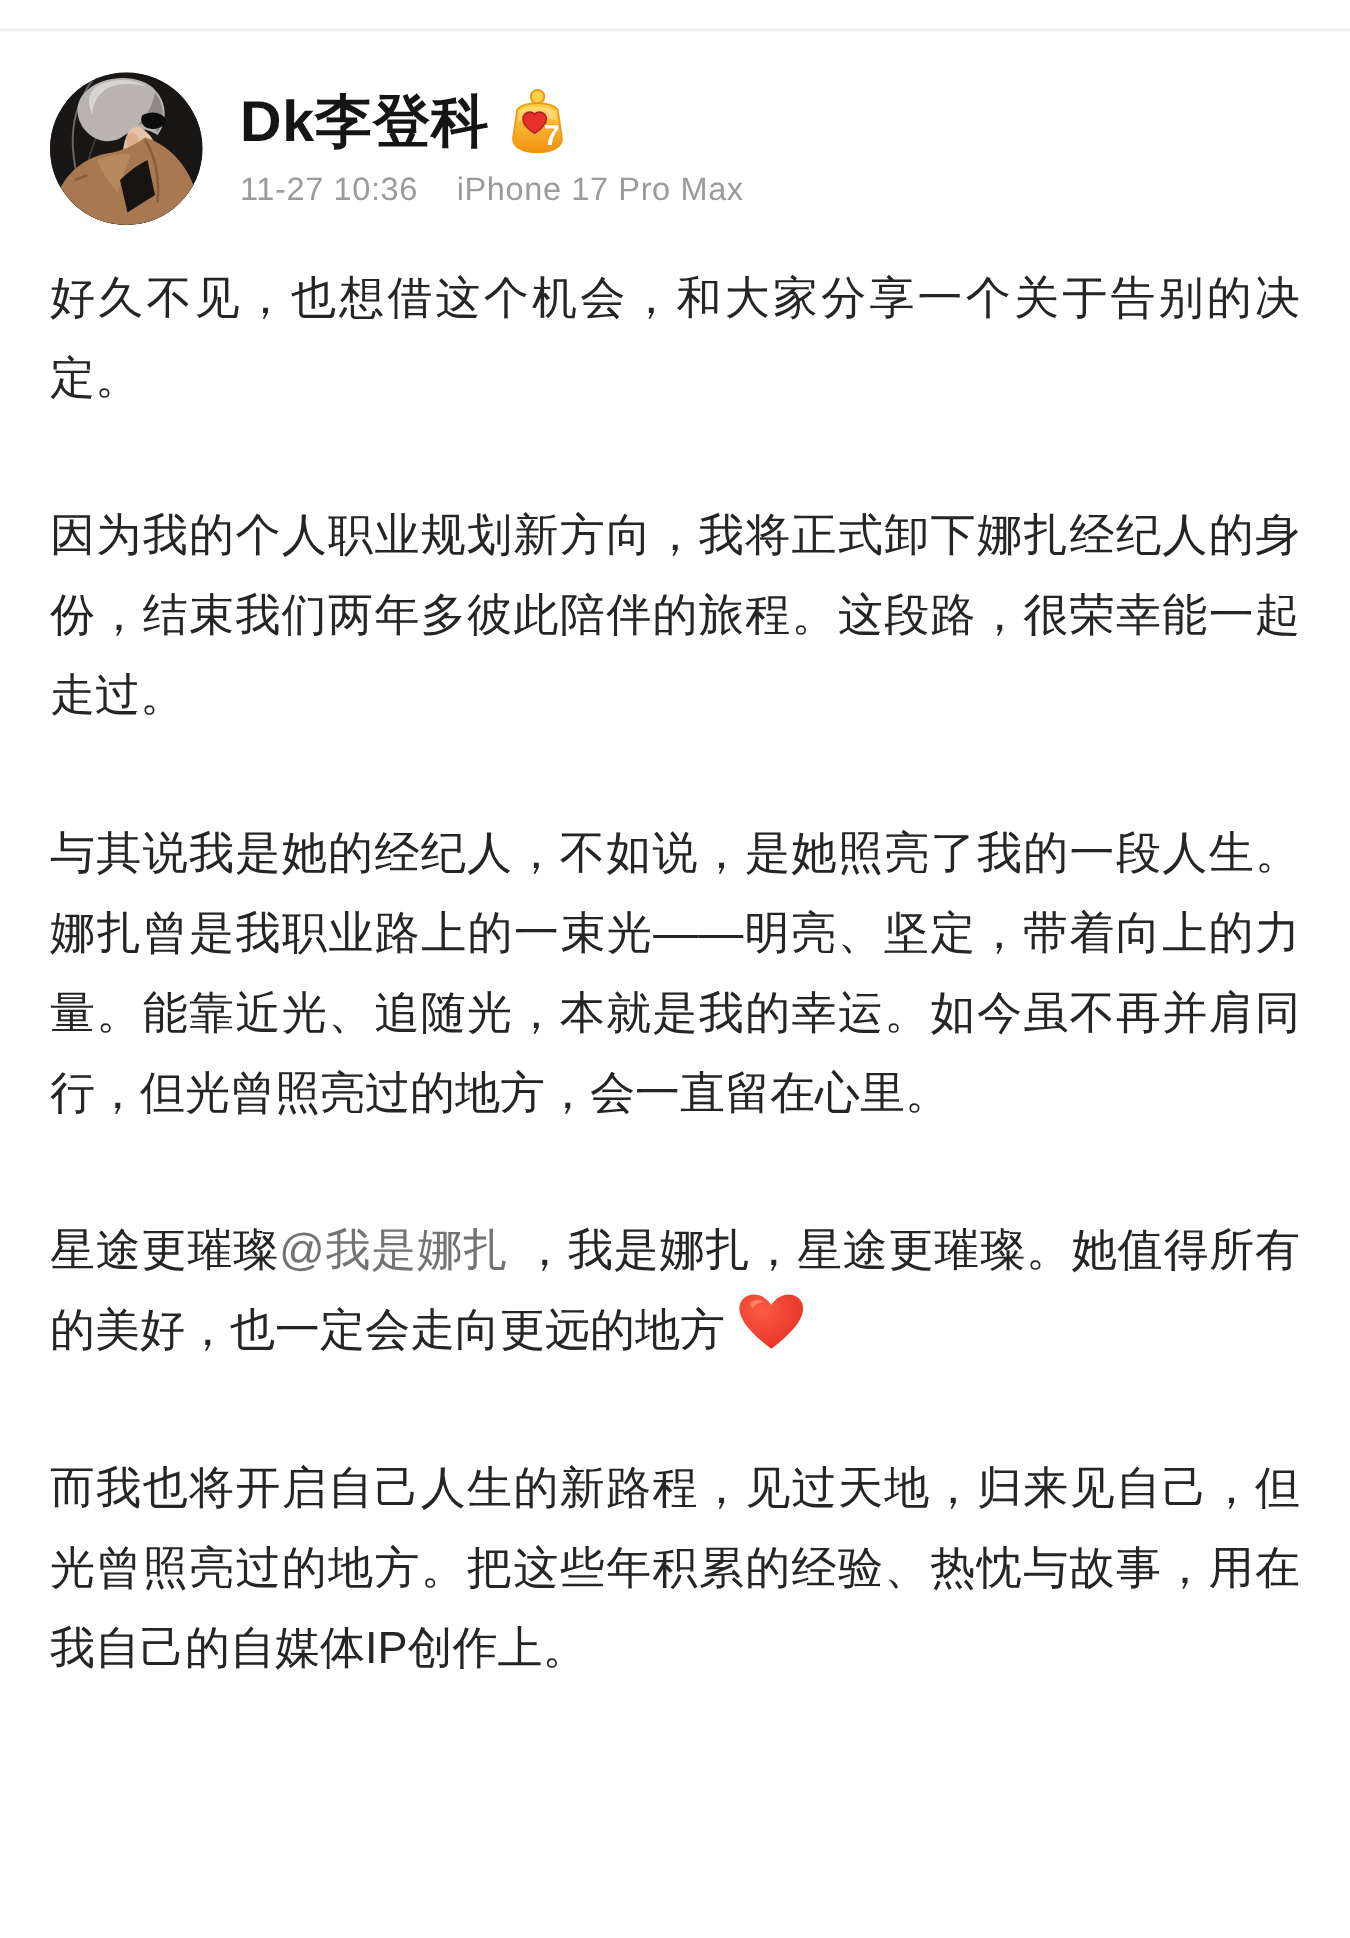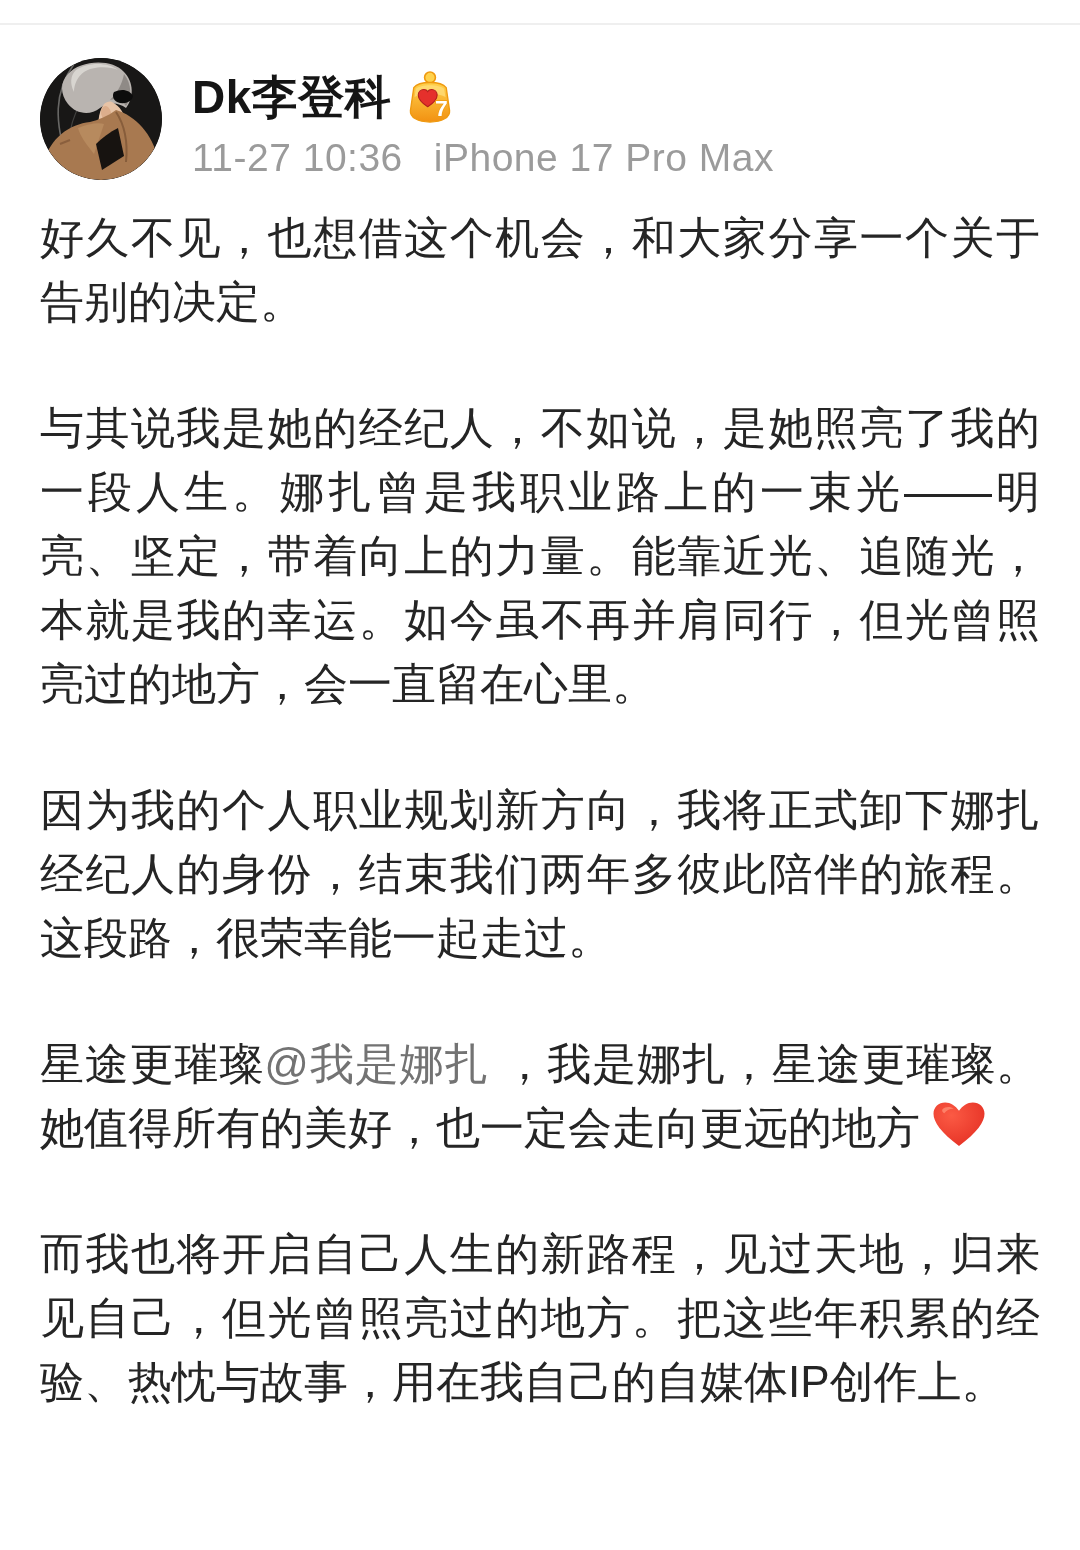--- a/index.html
+++ b/index.html
@@ -50,32 +50,32 @@
     letter-spacing: 0.5px;
   }
   .badge {
     width: 54px;
     height: 54px;
     margin-left: 12px;
     flex: 0 0 auto;
   }
   .meta-row {
     margin-top: 12px;
-    font-size: 39px;
+    font-size: 26px;
     color: #9b9b9b;
     letter-spacing: 0.5px;
     white-space: nowrap;
     text-align: right;
   }
   .meta-row .time { margin-right: 31px; }
   .content {
     margin: 26px 40px 0 40px;
     width: 1000px;
     color: #252525;
-    font-size: 44px;
+    font-size: 36px;
     line-height: 64px;
     letter-spacing: 0;
     text-align: justify;
     text-justify: inter-ideograph;
   }
   .content p {
     margin: 0;
   }
   .content p + p {
     margin-top: 62px;
@@ -141,22 +141,22 @@
       </svg>
     </div>
     <div class="meta-row">
       <span class="time">11-27 10:36</span><span class="source">iPhone 17 Pro Max</span>
     </div>
   </div>
 </header>
 
 <main class="content" id="content">
     <p><span>好久不见，也想借这个机会，和大家分享一个关于告别的决定。</span></p>
+    <p><span>因为我的个人职业规划新方向，我将正式卸下娜扎经纪人的身份，结束我们两年多彼此陪伴的旅程。这段路，很荣幸能一起走过。</span></p>
     <p><span>与其说我是她的经纪人，不如说，是她照亮了我的一段人生。娜扎曾是我职业路上的一束光——明亮、坚定，带着向上的力量。能靠近光、追随光，本就是我的幸运。如今虽不再并肩同行，但光曾照亮过的地方，会一直留在心里。</span></p>
-    <p><span>因为我的个人职业规划新方向，我将正式卸下娜扎经纪人的身份，结束我们两年多彼此陪伴的旅程。这段路，很荣幸能一起走过。</span></p>
     <p><span>星途更璀璨</span><a class="mention">@我是娜扎</a><span> ，我是娜扎，星途更璀璨。她值得所有的美好，也一定会走向更远的地方</span>
   <svg class="heart" viewBox="0 0 36 32" aria-hidden="true">
     <defs>
       <radialGradient id="heartG" cx="0.35" cy="0.3" r="0.9">
         <stop offset="0" stop-color="#fb5a44"></stop>
         <stop offset="1" stop-color="#e22b20"></stop>
       </radialGradient>
     </defs>
     <path d="M18 30 C 6 21 1 14 1 8.5 C 1 4 4.5 1 8.8 1 C 12.4 1 15.6 3.2 18 6.5 C 20.4 3.2 23.6 1 27.2 1 C 31.5 1 35 4 35 8.5 C 35 14 30 21 18 30 Z" fill="url(#heartG)"></path>
     <path d="M7 5.5 C 9 3.5 12.5 3.6 14.5 5.2 C 12 5 9.5 6.2 8.2 8.2 C 7 7.5 6.4 6.4 7 5.5 Z" fill="#ff8c73" opacity="0.8"></path>

